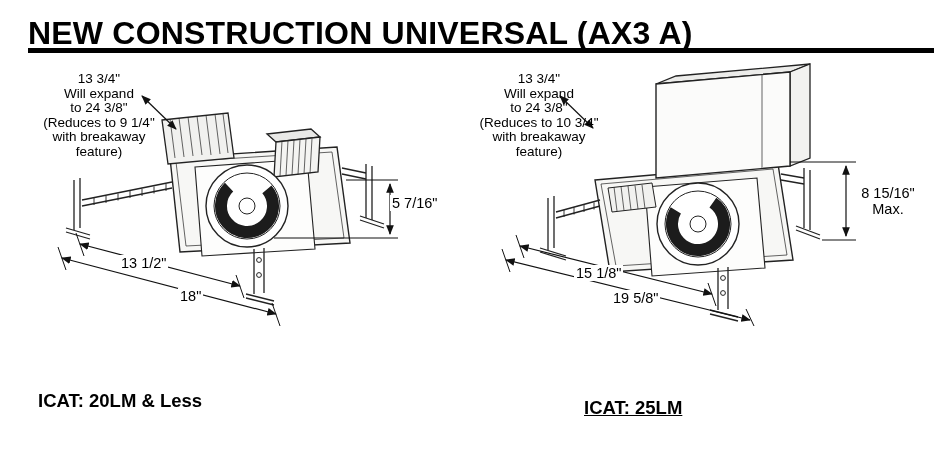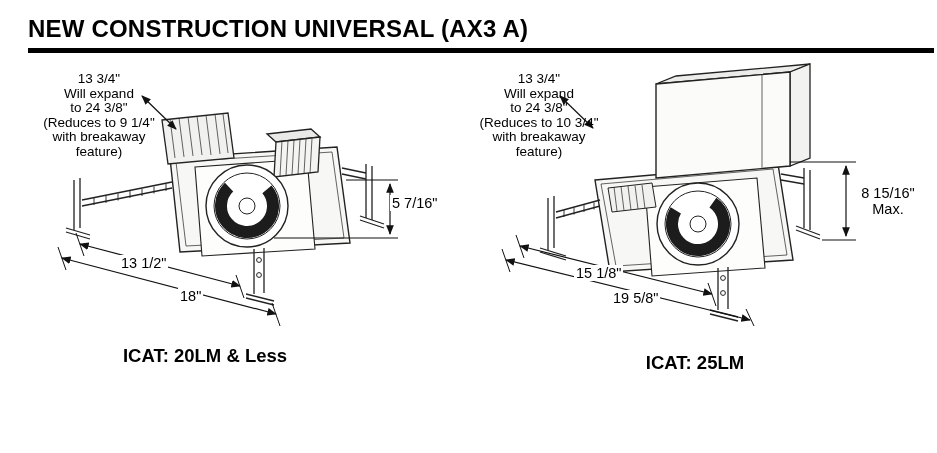--- a/index.html
+++ b/index.html
@@ -3,34 +3,34 @@
 <meta charset="utf-8">
 <style>
   * { margin:0; padding:0; box-sizing:border-box; }
   html,body { background:#ffffff; }
   .stage {
     position:relative; width:937px; height:453px; background:#fff;
     font-family:"Liberation Sans", sans-serif; color:#000; overflow:hidden;
   }
   .title {
     position:absolute; left:28px; top:15px;
-    font-size:24px; font-weight:700; letter-spacing:0.2px; white-space:nowrap;
+    font-size:32px; font-weight:700; letter-spacing:0.2px; white-space:nowrap;
   }
   .rule { position:absolute; left:28px; right:3px; top:48px; height:5px; background:#000; }
   .annot { position:absolute; width:144px; text-align:center; font-size:13.5px; line-height:14.6px; }
   .annot-left  { left:27px;  top:72px; }
   .annot-right { left:467px; top:72px; }
   .dim {
     position:absolute; font-size:14.5px; background:#fff; padding:0 2px;
     white-space:nowrap; line-height:16px;
   }
   .dim2 { text-align:center; width:72px; }
-  .caption { position:absolute; text-align:center; font-weight:700; font-size:18.5px; line-height:24px; white-space:nowrap; }
+  .caption { position:absolute; text-align:left; font-weight:700; font-size:18.5px; line-height:24px; white-space:nowrap;margin-top:45px; }
   .cap-left  { left:38px;  top:344px; width:334px; }
-  .cap-right { left:552px; top:351px; width:286px; }
+  .cap-right { left:584px; top:351px; width:286px;text-decoration:underline; }
   svg { position:absolute; }
   .svg-left  { left:30px;  top:68px; }
   .svg-right { left:460px; top:58px; }
 </style>
 </head>
 <body>
 
 <div class="stage">
 
   <h1 class="title">NEW CONSTRUCTION UNIVERSAL (AX3 A)</h1>

